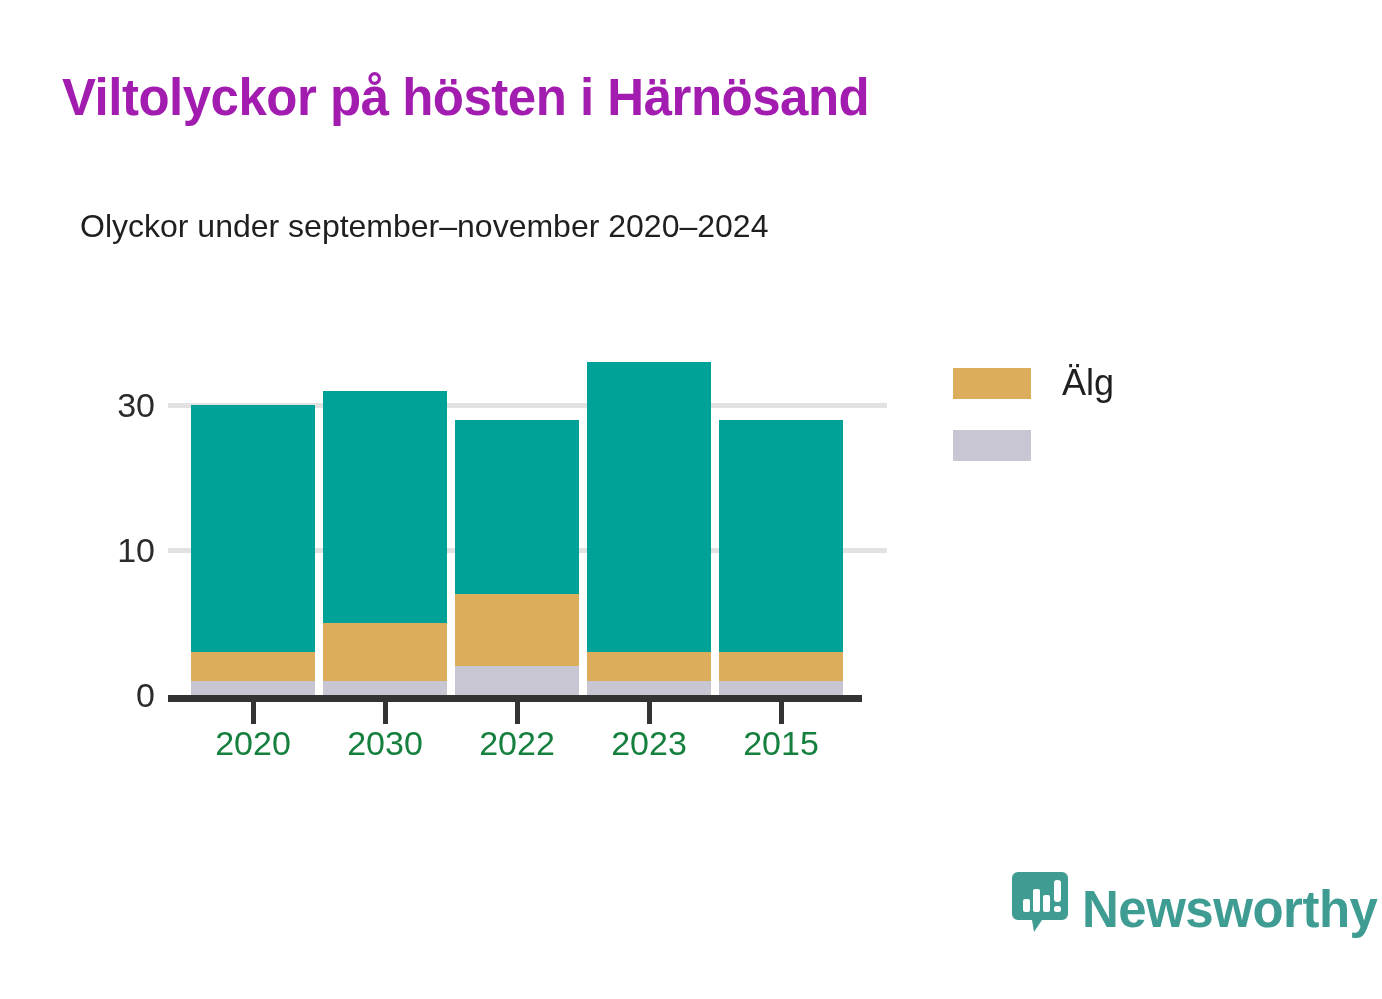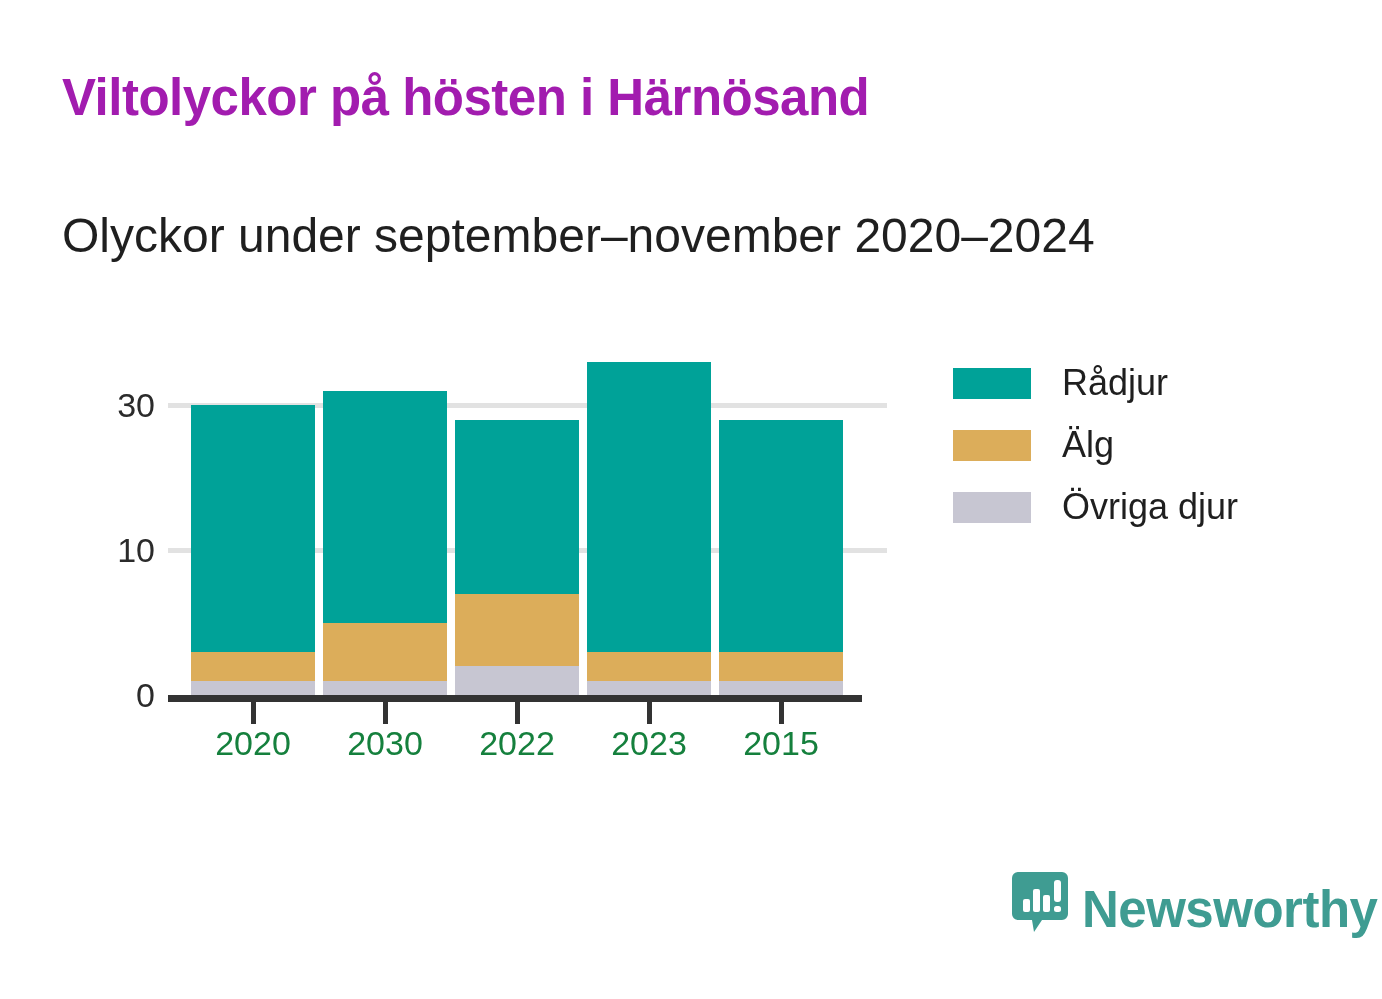--- a/index.html
+++ b/index.html
@@ -23,23 +23,23 @@
     left: 62px;
     top: 68px;
     font-size: 51px;
     font-weight: 700;
     color: #a21caf;
     letter-spacing: -0.5px;
     white-space: nowrap;
   }
   #chart-subtitle {
     position: absolute;
-    left: 62px;
+    left: 80px;
     top: 208px;
-    font-size: 48px;
+    font-size: 32px;
     font-weight: 400;
     color: #1f1f1f;
     white-space: nowrap;
   }
 
   
   #plot {
     position: absolute;
     left: 0;
     top: 0;
@@ -201,30 +201,25 @@
         <div class="xtick-label" style="left: 452px;">2022</div>
         <div class="xtick" style="left: 647px;"></div>
         <div class="xtick-label" style="left: 584px;">2023</div>
         <div class="xtick" style="left: 779px;"></div>
         <div class="xtick-label" style="left: 716px;">2015</div>
       </div>
   </div>
 
   <div id="legend">
       <div class="legend-item">
-        <span class="legend-swatch" style="background: rgb(0, 162, 152);"></span>
-        <span class="legend-label">Rådjur</span>
-      </div>
-      <div class="legend-item">
         <span class="legend-swatch" style="background: rgb(220, 173, 90);"></span>
         <span class="legend-label">Älg</span>
       </div>
       <div class="legend-item">
         <span class="legend-swatch" style="background: rgb(199, 198, 210);"></span>
-        <span class="legend-label">Övriga djur</span>
       </div>
     </div>
 
   <div id="logo">
     <span id="logo-mark">
       <svg viewBox="0 0 56 64" width="56" height="64" aria-hidden="true">
         <path d="M6 2 h44 a6 6 0 0 1 6 6 v36 a6 6 0 0 1 -6 6 h-20 l-8 12 l-2 -12 h-14 a6 6 0 0 1 -6 -6 v-36 a6 6 0 0 1 6 -6 z" fill="#3f9c92"></path>
         <rect x="11" y="29" width="7" height="13" rx="2" fill="#ffffff"></rect>
         <rect x="21" y="19" width="7" height="23" rx="2" fill="#ffffff"></rect>
         <rect x="31" y="25" width="7" height="17" rx="2" fill="#ffffff"></rect>

